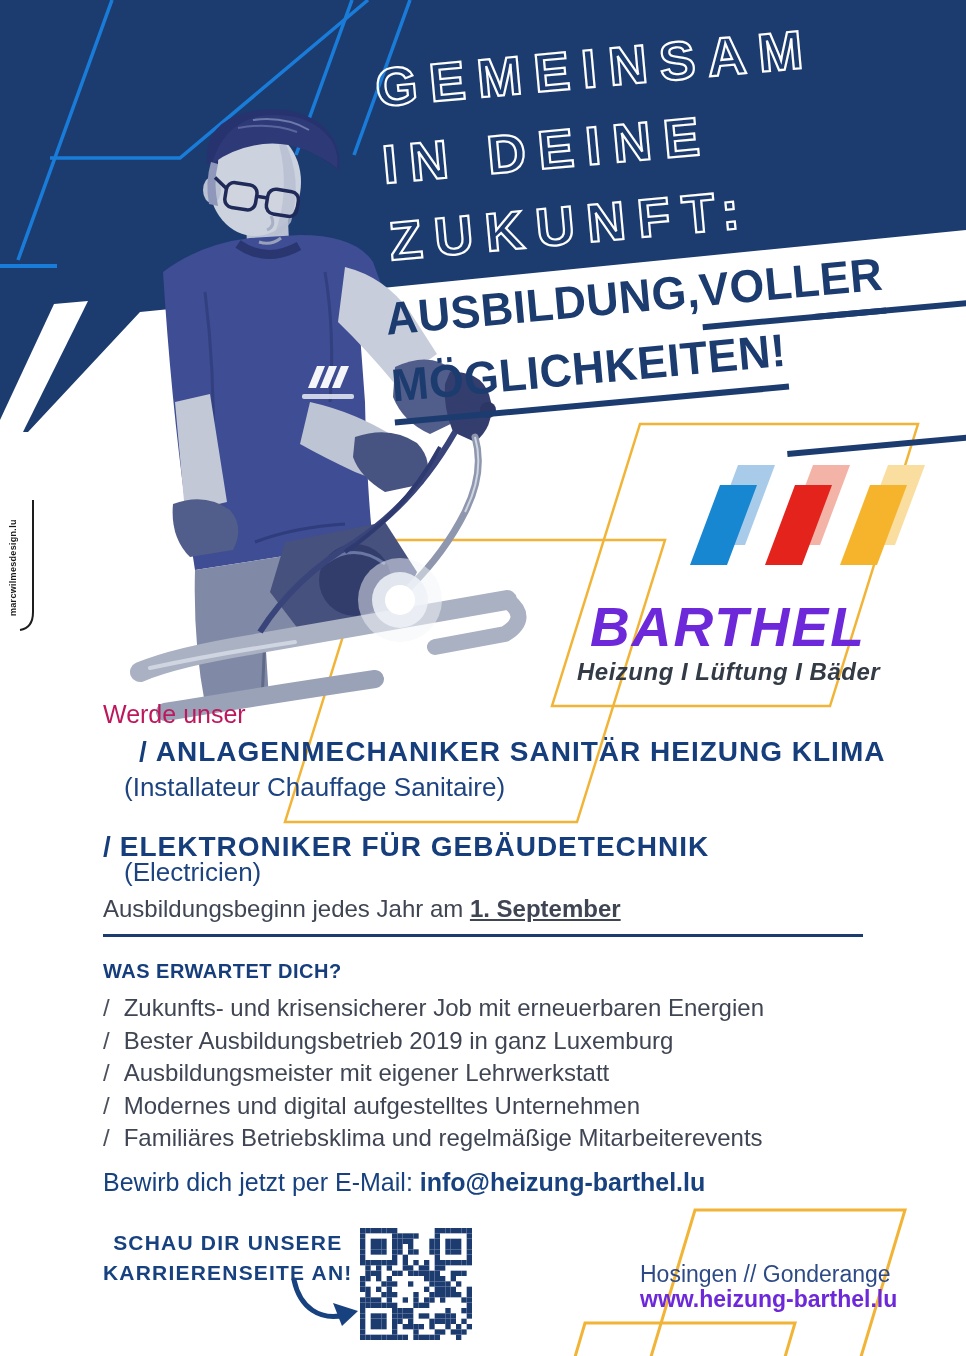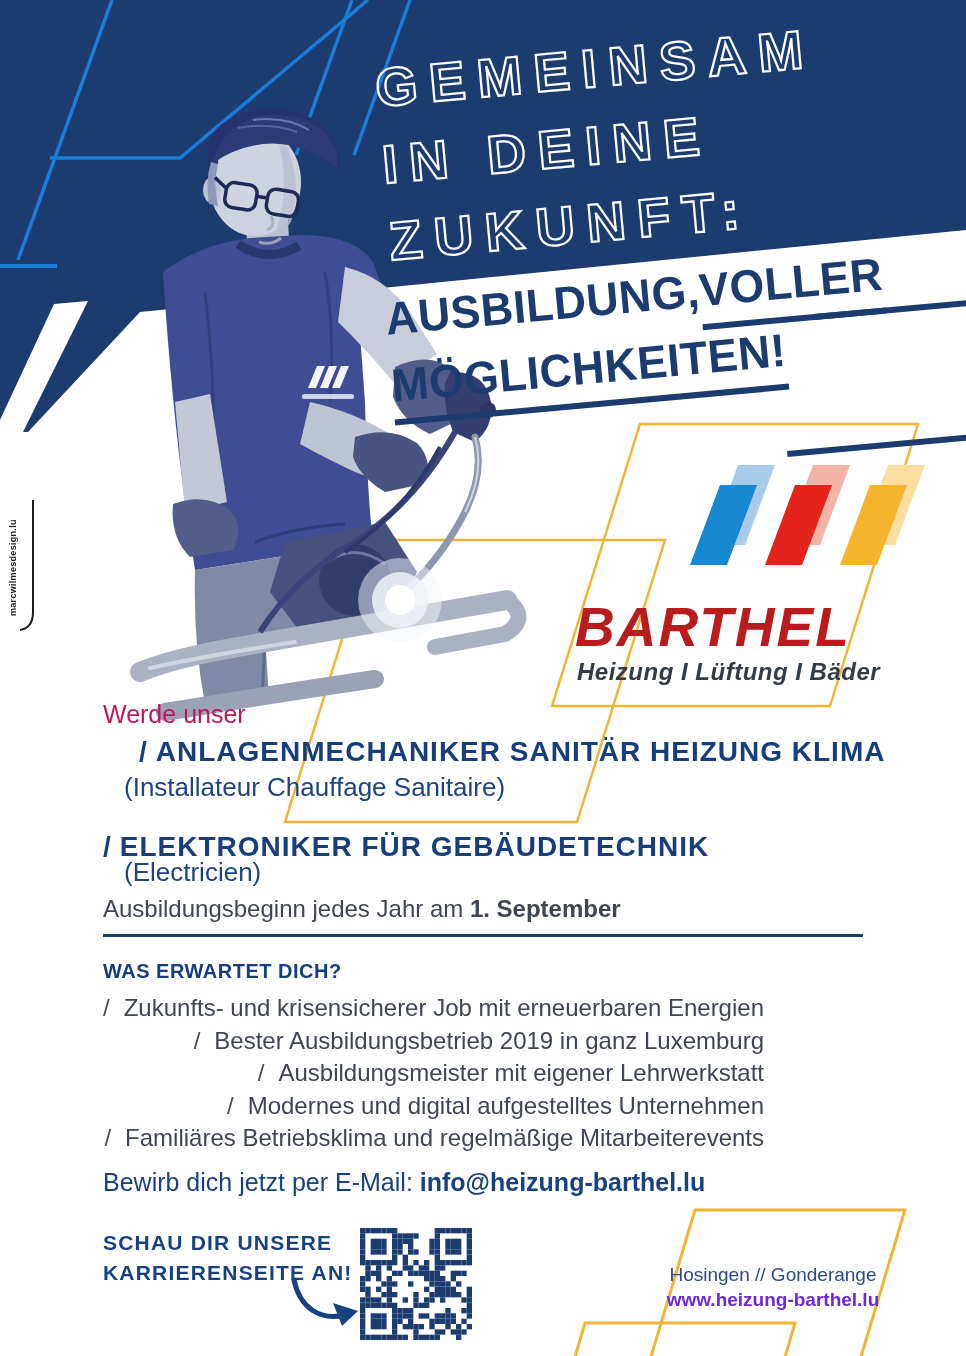--- a/index.html
+++ b/index.html
@@ -31,48 +31,48 @@
   }
   .hl{position:relative;height:67px;}
   .hl .t{display:inline-block;vertical-align:top;}
   .hl .ul{display:inline-block;vertical-align:top;padding-bottom:7px;border-bottom:6px solid #1c3c70;}
   .ext{position:absolute;height:6px;background:#1c3c70;}
   .ext1{left:440px;top:61px;width:540px;}
   .ext2{left:400px;top:128px;width:580px;}
   
   #logo{position:absolute;left:560px;top:440px;width:360px;height:260px;z-index:5;}
   .wordmark{
-    position:absolute;left:15px;top:155px;width:330px;
-    font-size:55px;font-weight:900;font-style:italic;color:#b91c1c;
+    position:absolute;left:30px;top:155px;width:330px;
+    font-size:55px;font-weight:900;font-style:italic;color:#6d28d9;
     letter-spacing:2px;
   }
   .tagline{
     position:absolute;left:17px;top:218px;width:330px;
     font-size:24px;font-weight:700;font-style:italic;color:#333b46;letter-spacing:.5px;
   }
   
   .lead{position:absolute;left:103px;top:700px;font-size:25px;color:#be185d;z-index:5;}
   .job-title{position:absolute;left:103px;font-size:28px;font-weight:700;color:#173e7c;letter-spacing:1px;z-index:5;white-space:nowrap;}
   .job-sub{position:absolute;left:124px;font-size:26px;color:#1d4480;z-index:5;}
   .jt1{top:736px;margin-left:36px;} .js1{top:772px;} .jt2{top:831px;} .js2{top:857px;}
   .slash{font-weight:700;color:#173e7c;margin-right:8px;}
   .startline{position:absolute;left:103px;top:895px;font-size:24px;color:#3f4553;z-index:5;}
-  .startline b{font-weight:700;}
+  .startline b{font-weight:700;text-decoration:underline;}
   .rule{position:absolute;left:103px;top:934px;width:760px;height:3px;background:#1c3c70;z-index:5;}
   .was{position:absolute;left:103px;top:960px;font-size:20px;font-weight:700;color:#173e7c;letter-spacing:.5px;z-index:5;}
-  .list{position:absolute;left:103px;top:994px;z-index:5;text-align:right;}
+  .list{position:absolute;left:103px;top:994px;z-index:5;}
   .li{font-size:24px;color:#3f4553;height:32.5px;white-space:nowrap;}
   .li .slash{color:#4a505c;font-weight:400;margin-right:14px;}
   .apply{position:absolute;left:103px;top:1168px;font-size:25px;color:#17417f;z-index:5;}
   .apply b{font-weight:700;}
-  .career{position:absolute;left:103px;top:1228px;font-size:21px;font-weight:700;color:#17417f;letter-spacing:1.2px;line-height:30px;z-index:5;}
+  .career{position:absolute;left:103px;top:1228px;font-size:21px;font-weight:700;color:#17417f;letter-spacing:1.2px;line-height:30px;z-index:5;text-align:center;}
   #qr-svg{position:absolute;left:360px;top:1228px;width:112px;height:112px;z-index:5;}
   .footer-contact{
-    position:absolute;left:640px;top:1262px;width:266px;text-align:center;z-index:5;
-    font-size:19px;color:#2d4a86;line-height:25px;
+    position:absolute;left:640px;top:1262px;width:266px;text-align:left;z-index:5;
+    font-size:23px;color:#2d4a86;line-height:25px;
   }
   .footer-contact .site{font-weight:700;color:#6d28d9;}
   
   .credit{
     position:absolute;left:8px;top:498px;height:118px;z-index:5;
     writing-mode:vertical-rl;transform:rotate(180deg);
     font-size:9px;font-weight:700;color:#1a1a1a;letter-spacing:.3px;
   }
   
   #deco,#boy{position:absolute;pointer-events:none;}

